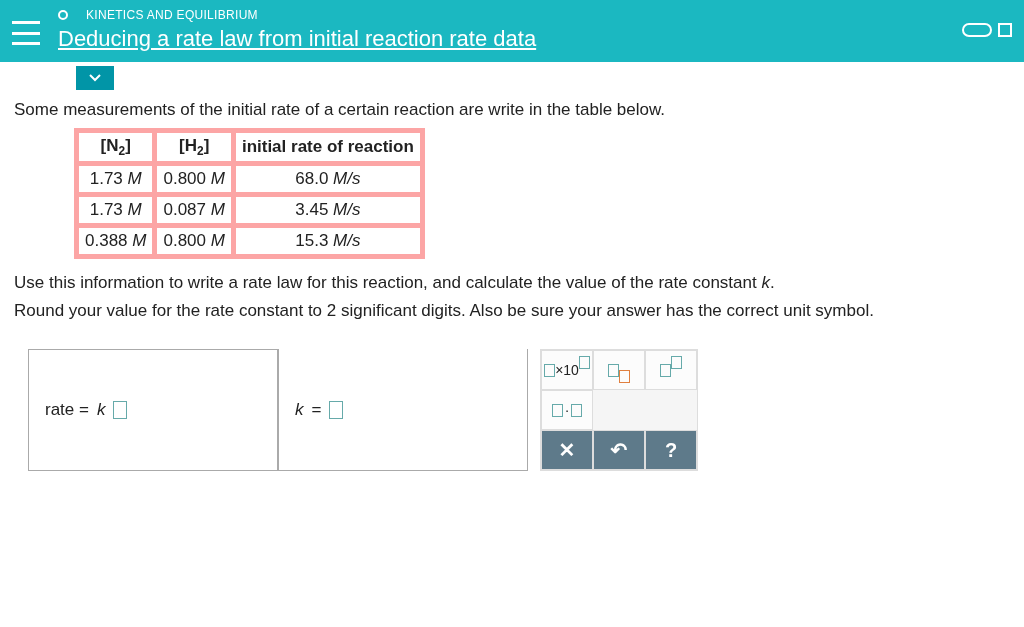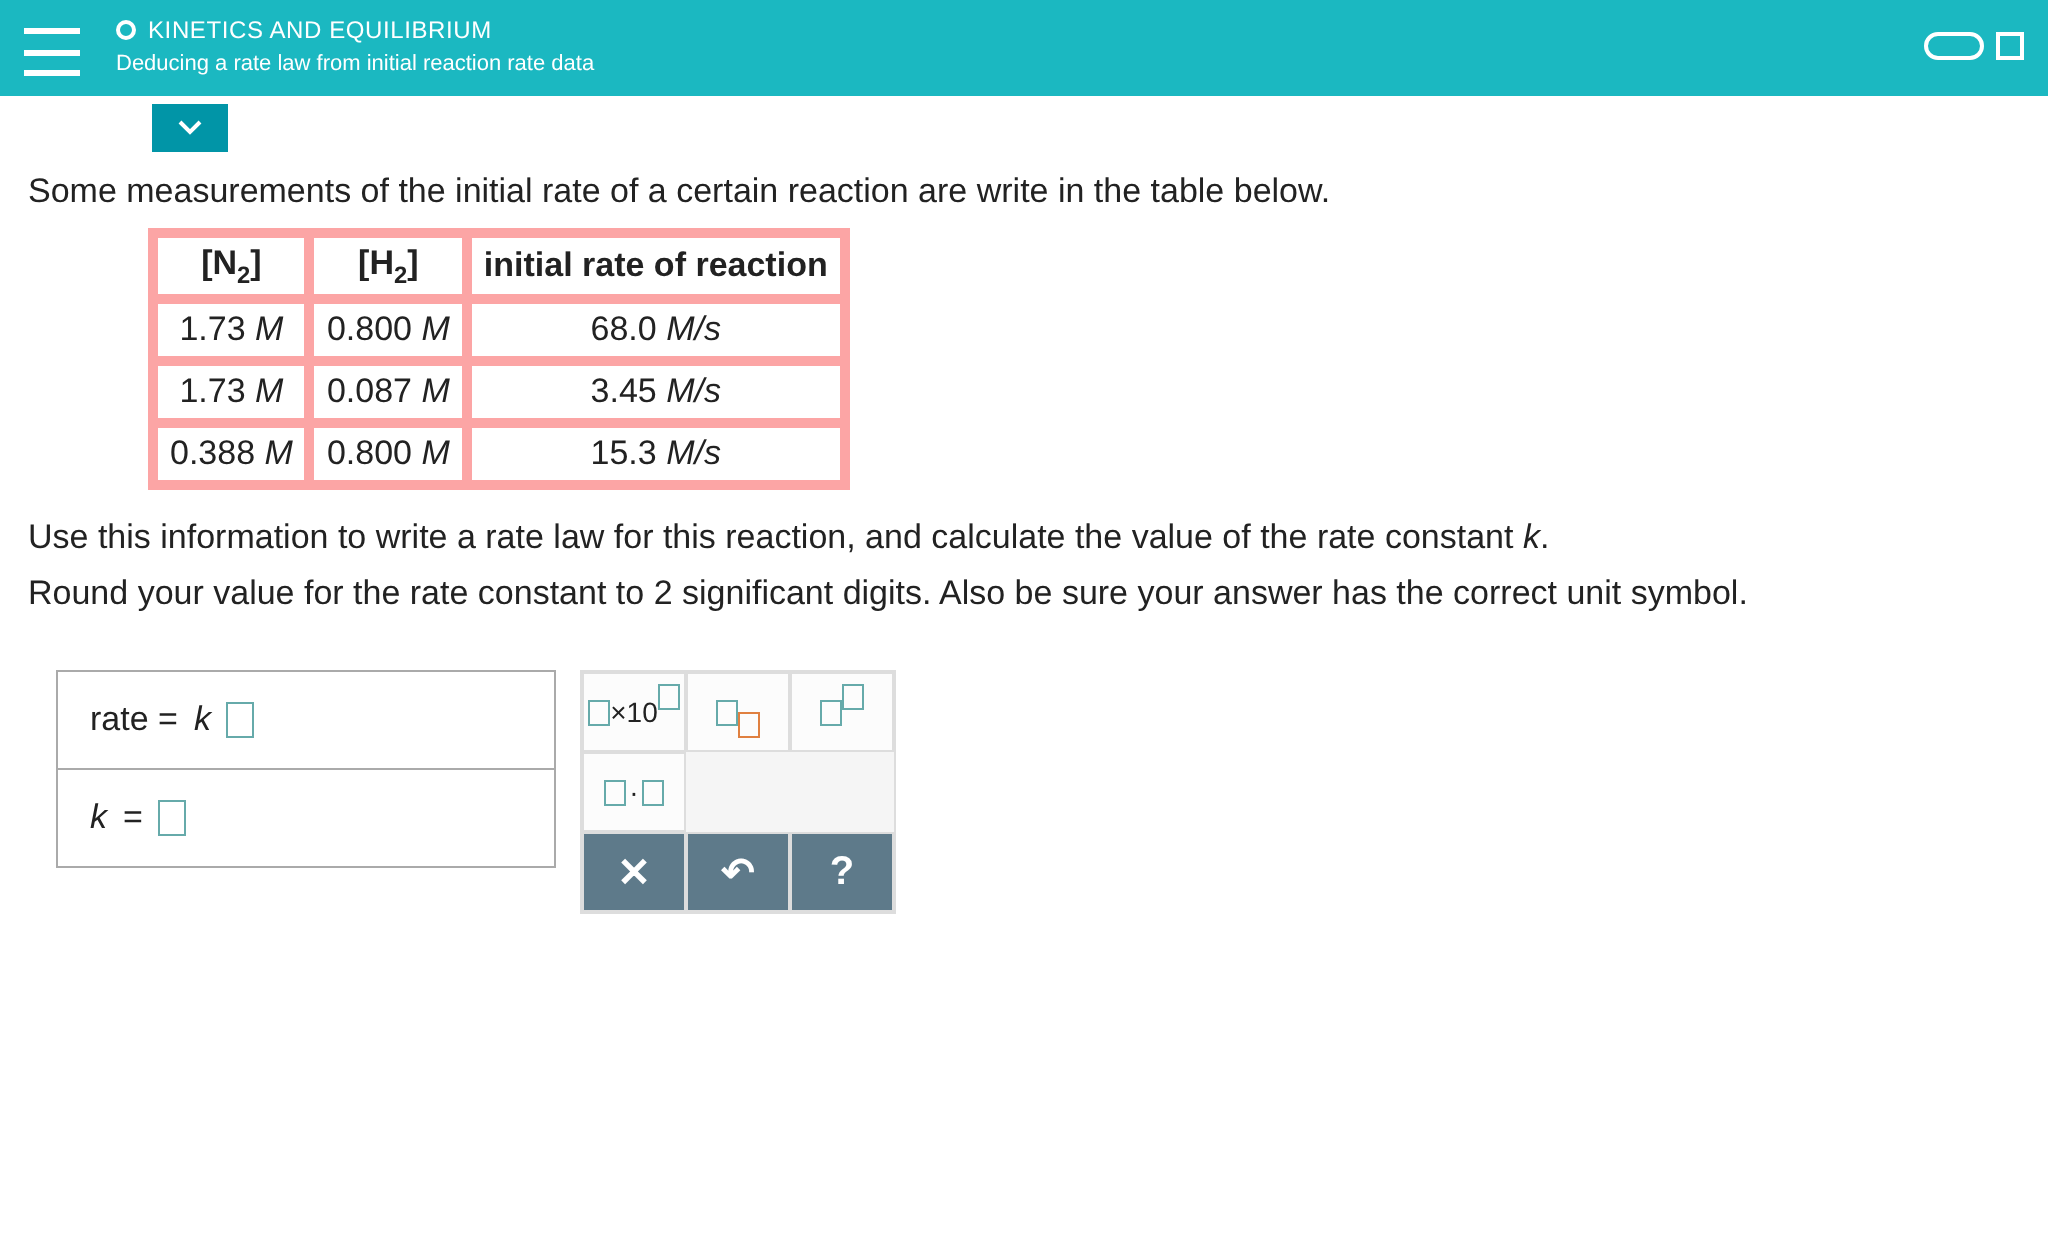--- a/index.html
+++ b/index.html
@@ -22,38 +22,38 @@
     border-bottom: 4px solid #fff;
   }
   .hamburger {
     width: 28px; height: 24px;
     display: flex; flex-direction: column; justify-content: space-between;
     cursor: pointer;
     margin-top: 6px;
   }
   .hamburger span { display:block; height:3px; background:#fff; width:100%; }
   .header-text { display:flex; flex-direction:column; gap:4px; }
-  .category { font-size: 12px; display:flex; align-items:center; gap:6px; letter-spacing: .3px; }
+  .category { font-size: 12px; display:flex; align-items:center; gap:18px; letter-spacing: .3px; }
   .cat-dot { width:10px; height:10px; border:2px solid #fff; border-radius:50%; display:inline-block; }
-  .page-title { font-size: 11px; }
+  .page-title { font-size: 22px; text-decoration: underline; }
   .window-icons { margin-left:auto; display:flex; align-items:center; gap:6px; }
   .wi-rect { width:30px; height:14px; border:2px solid #fff; border-radius:8px; }
   .wi-sq { width:14px; height:14px; border:2px solid #fff; }
   .content { padding: 0 14px; }
   .tab { background:#0195a7; width:38px; height:24px; display:flex; align-items:center; justify-content:center; margin-left:62px; margin-bottom:10px; }
   .tab svg { display:block; }
   .prompt { margin: 6px 0 8px 0; font-size:17px; }
   table.data { border-collapse: collapse; margin-left: 60px; margin-bottom:14px; }
   table.data td, table.data th { border:5px solid #fca5a5; padding:3px 6px; font-size:17px; text-align:center; font-weight:normal; }
   table.data th { font-weight:bold; }
   .italicM { font-style: italic; }
   .sub { font-size: .7em; vertical-align: sub; }
   .italic { font-style: italic; }
   .answer-area { display:flex; gap:12px; margin-top:28px; margin-left:14px; }
-  .answer-left { display:flex; flex-direction:column; }
+  .answer-left { display:flex; }
   .ans-box { border:1px solid #aaa; padding:14px 16px; font-size:17px; display:flex; align-items:center; gap:8px; min-width:250px; }
   .ans-box + .ans-box { border-top:none; }
   .ph { display:inline-block; width:14px; height:18px; border:1px solid #6aa; }
   .palette { border:1px solid #ddd; background:#f5f5f5; display:flex; flex-direction:column; }
   .pal-row { display:flex; }
   .pal-cell { width:52px; height:40px; border:1px solid #ddd; display:flex; align-items:center; justify-content:center; background:#fcfcfc; font-size:14px; position:relative; }
   .pal-cell.dark { background:#5e7a8a; color:#fff; font-size:20px; font-weight:bold; cursor:pointer; }
   .tiny-ph { width:11px; height:13px; border:1px solid #6aa; display:inline-block; }
   .tiny-ph.orange { border-color:#e08040; }
   .sup-ph { position:relative; top:-8px; }

